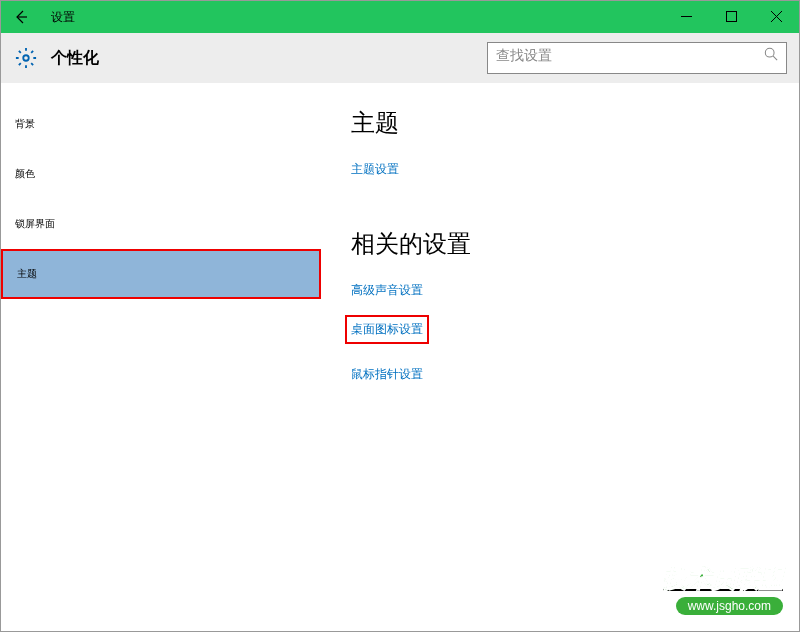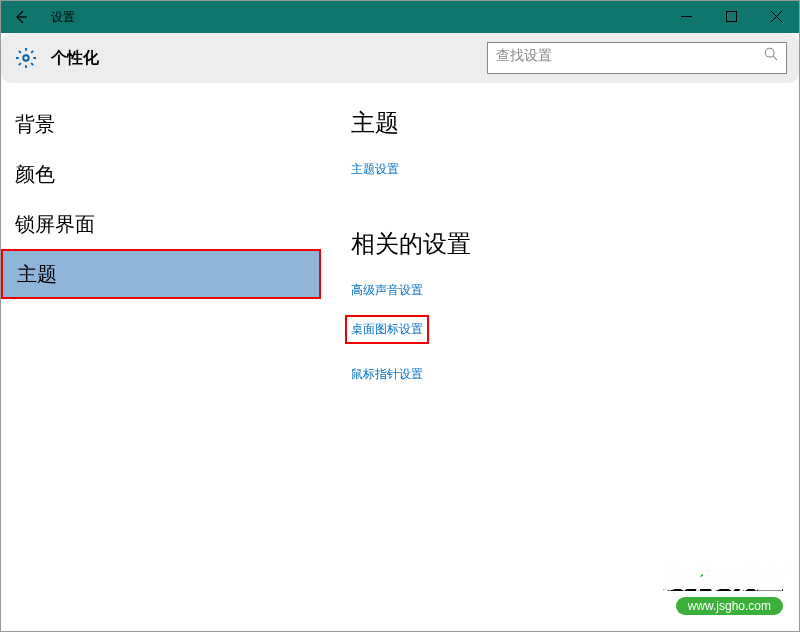--- a/index.html
+++ b/index.html
@@ -13,21 +13,21 @@
       height: 632px;
       background: #fff;
       overflow: hidden;
       position: relative;
       border: 1px solid #999;
     }
     .title-bar {
       height: 32px;
       display: flex;
       align-items: center;
-      background: #0f766e;
+      background: #22c55e;
       position: relative;
     }
     .back-btn {
       width: 40px;
       height: 32px;
       display: flex;
       align-items: center;
       justify-content: center;
       font-size: 16px;
       cursor: pointer;
@@ -53,21 +53,20 @@
       font-size: 12px;
     }
     .header-section {
       height: 50px;
       background: #ededed;
       display: flex;
       align-items: center;
       padding-left: 14px;
       justify-content: space-between;
       padding-right: 12px;
-      border-radius: 11px;
     }
     .header-left {
       display: flex;
       align-items: center;
       gap: 14px;
     }
     .gear-icon {
       width: 22px;
       height: 22px;
       color: #0063b1;
@@ -108,21 +107,21 @@
     }
     .sidebar {
       width: 320px;
       padding-top: 16px;
     }
     .sidebar-item {
       height: 50px;
       display: flex;
       align-items: center;
       padding-left: 14px;
-      font-size: 20px;
+      font-size: 10px;
       color: #000;
       cursor: pointer;
     }
     .sidebar-item.selected {
       background: #8fb5d9;
       border: 2px solid #e00;
     }
     .main-panel {
       flex: 1;
       padding-left: 30px;

